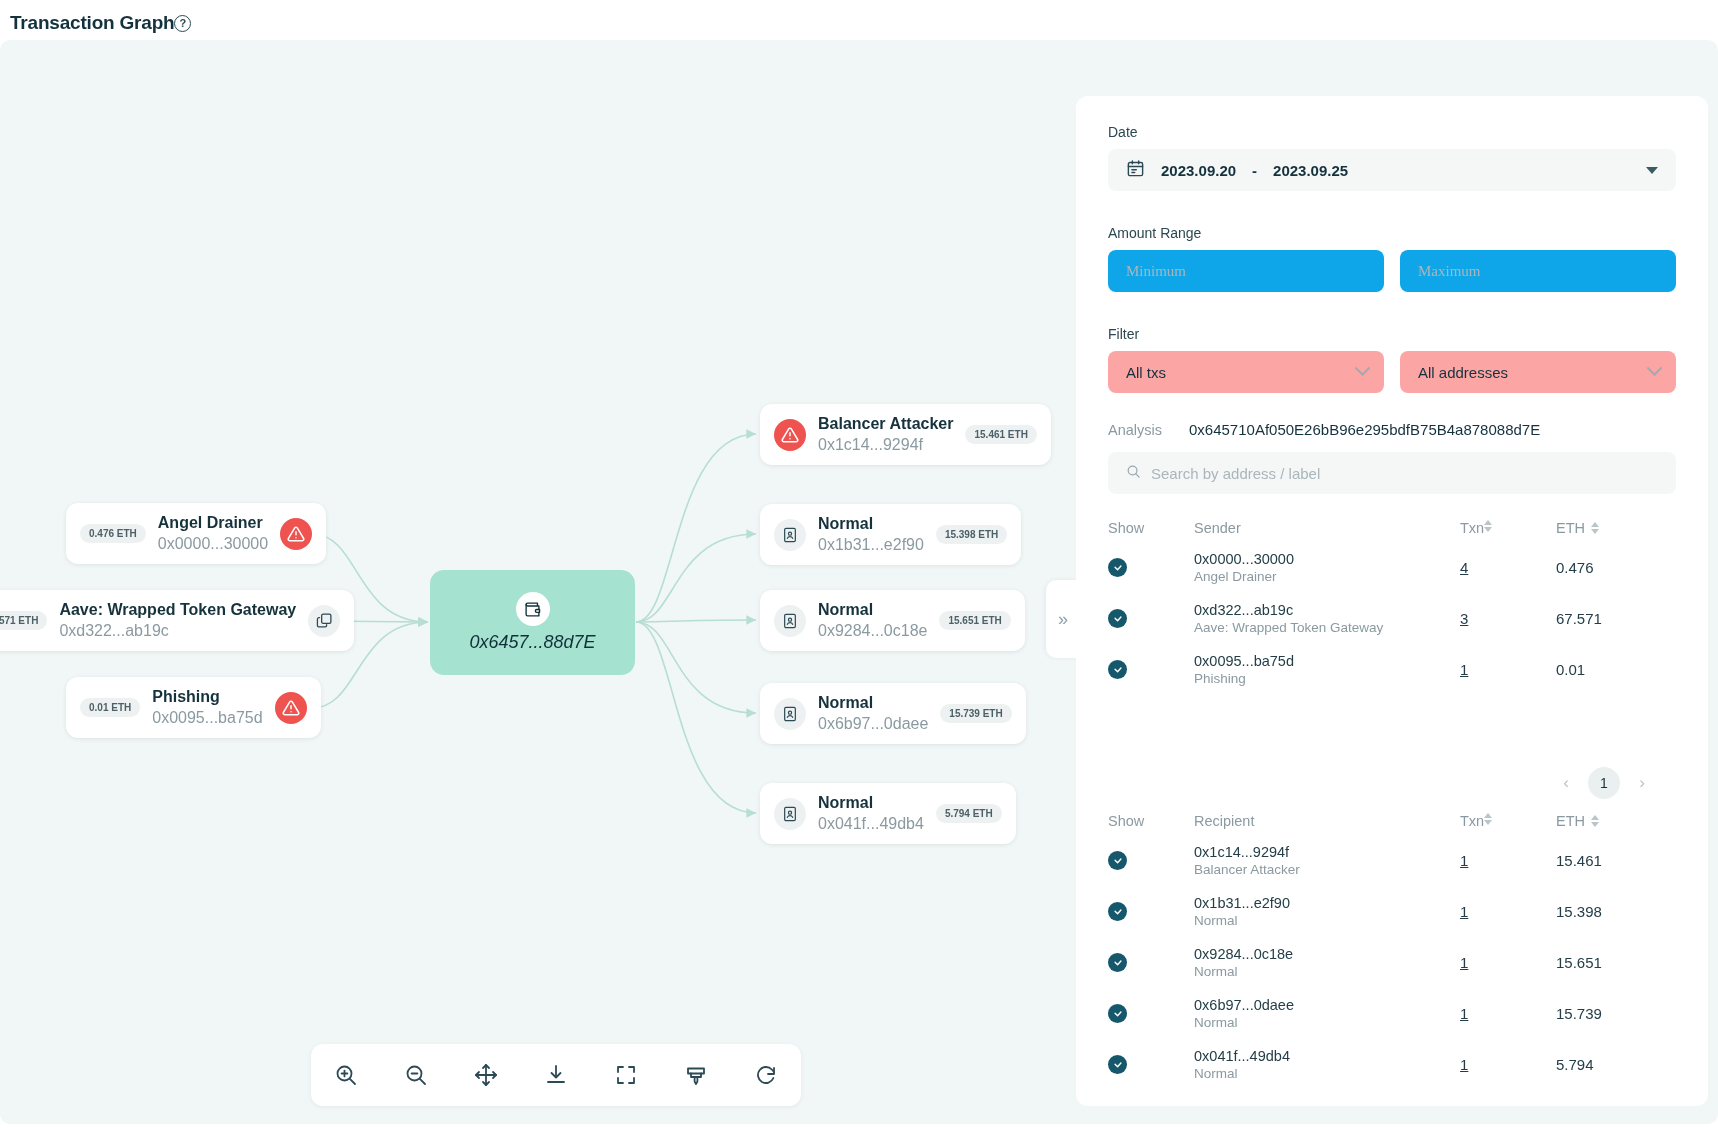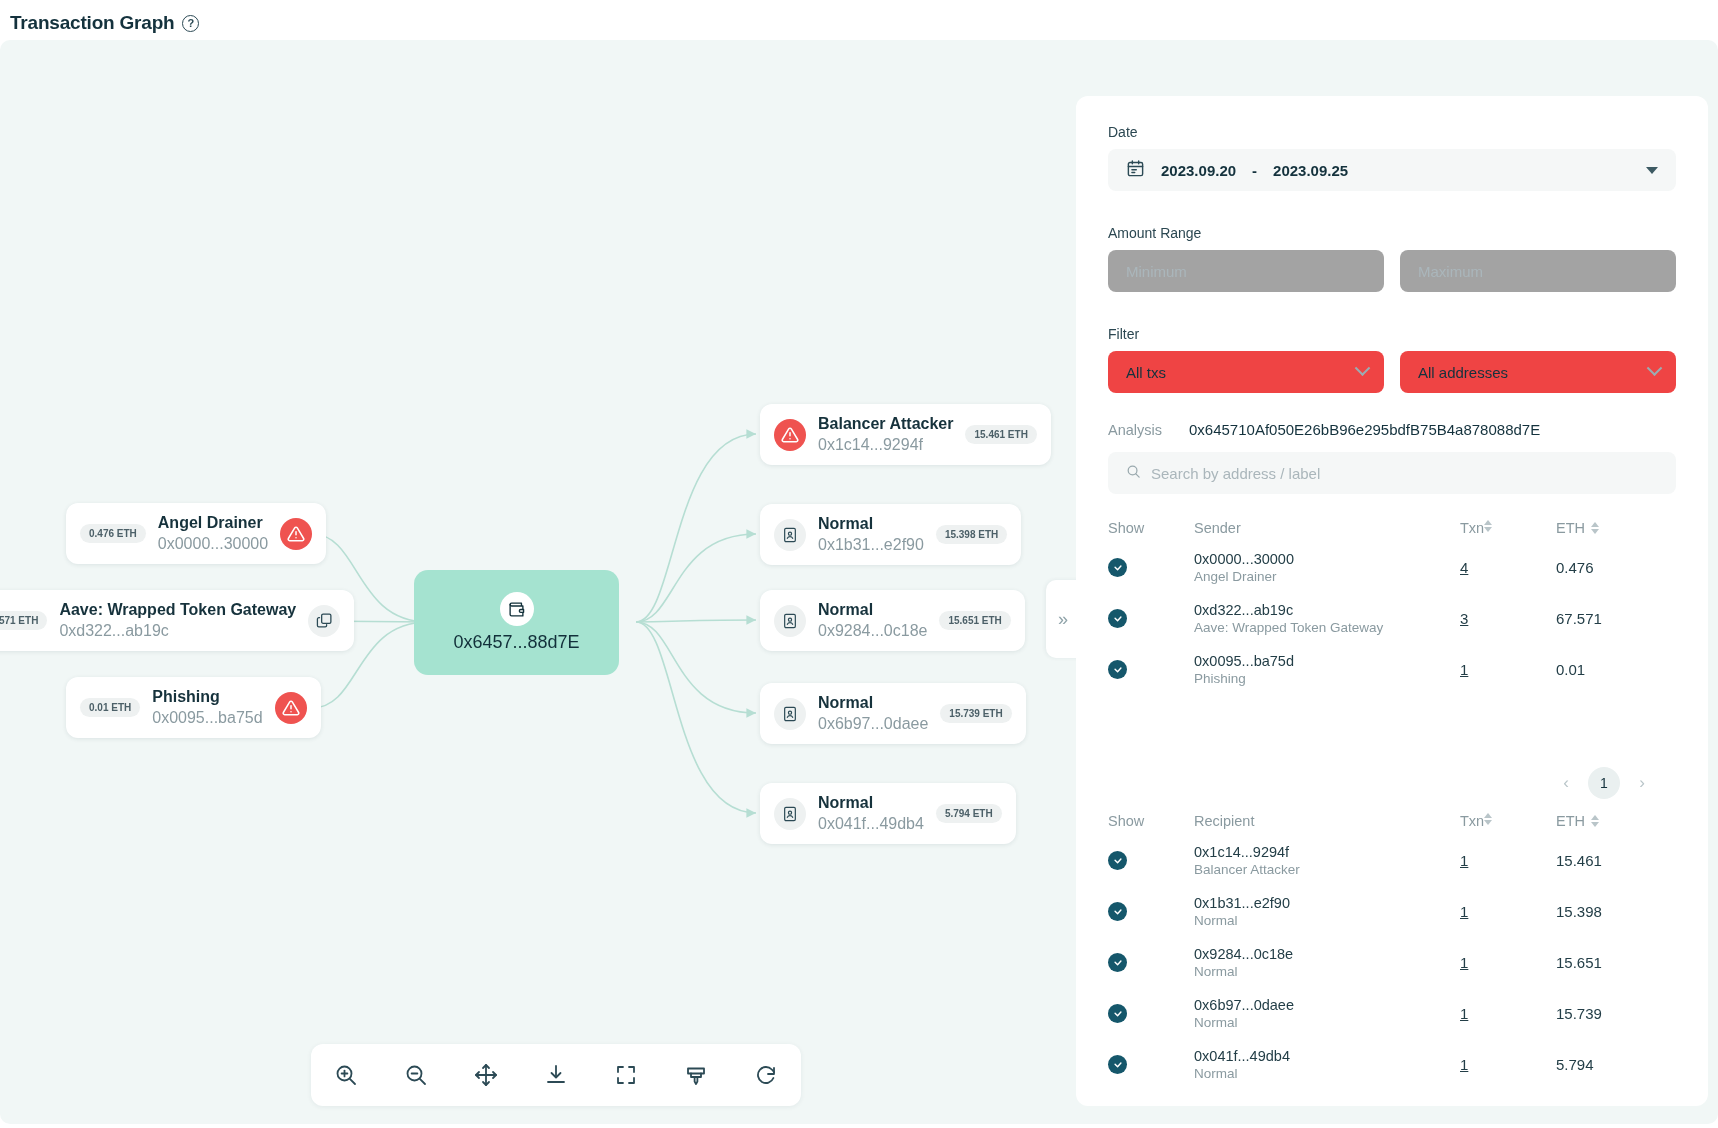--- a/index.html
+++ b/index.html
@@ -9,21 +9,20 @@
     background: #ffffff;
     font-family: "Liberation Sans", sans-serif;
     color: #1f3a44;
     overflow: hidden;
   }
   
   .page-header {
     height: 40px;
     display: flex; align-items: center;
     padding: 6px 0 0 10px;
-    gap: 8px;
   }
   .page-title {
     font-size: 19px; font-weight: bold; color: #14323d;
     letter-spacing: -0.2px;
   }
   .help-icon {
     width: 17px; height: 17px; border-radius: 50%;
     border: 1.6px solid #2c4a55;
     display: flex; align-items: center; justify-content: center;
     font-size: 11px; font-weight: bold; color: #2c4a55;
@@ -133,28 +132,28 @@
   .date-sep { font-size: 15px; font-weight: bold; color: #14323d; }
   .caret-down {
     position: absolute; right: 18px;
     width: 0; height: 0;
     border-left: 6px solid transparent; border-right: 6px solid transparent;
     border-top: 7px solid #3d5a63;
   }
 
   .two-col { display: flex; gap: 16px; }
   .text-input {
-    flex: 1; height: 42px; background: #a3a3a3; border: none;
+    flex: 1; height: 42px; background: #0ea5e9; border: none;
     border-radius: 8px; padding: 0 18px;
-    font-family: Liberation Sans, sans-serif; font-size: 15px; color: #14323d;
+    font-family: Liberation Serif, serif; font-size: 15px; color: #14323d;
   }
   .text-input::placeholder { color: #aab6bb; }
 
   .select-box {
-    flex: 1; height: 42px; background: #ef4444; border-radius: 8px;
+    flex: 1; height: 42px; background: #fca5a5; border-radius: 8px;
     display: flex; align-items: center; padding: 0 18px;
     font-size: 15px; color: #14323d; position: relative;
   }
   .select-chevron {
     position: absolute; right: 16px; width: 11px; height: 11px;
     border-right: 2px solid #9bacb2; border-bottom: 2px solid #9bacb2;
     transform: rotate(45deg) translate(-3px,-3px);
   }
 
   .analysis-row {
@@ -283,21 +282,21 @@
       </span>
       <span class="avatar danger">
         <svg width="18" height="18" viewBox="0 0 24 24" fill="none" stroke="#ffffff" stroke-width="2" stroke-linecap="round" stroke-linejoin="round">
           <path d="M10.29 3.86L1.82 18a2 2 0 0 0 1.71 3h16.94a2 2 0 0 0 1.71-3L13.71 3.86a2 2 0 0 0-3.42 0z"></path>
           <line x1="12" y1="9" x2="12" y2="13"></line>
             <line x1="12" y1="17" x2="12.01" y2="17"></line>
         </svg>
       </span>
     </div>
 
-    <div class="center-node" style="left:414px; top:530px;">
+    <div class="center-node" style="left:430px; top:530px;font-style:italic;">
       <span class="center-wallet">
         <svg width="17" height="17" viewBox="0 0 24 24" fill="none" stroke="#12303a" stroke-width="1.9" stroke-linecap="round" stroke-linejoin="round">
           <path d="M21 12V7H5a2 2 0 0 1 0-4h14v4"></path>
           <path d="M3 5v14a2 2 0 0 0 2 2h16v-5"></path>
           <path d="M18 12a2 2 0 0 0 0 4h4v-4z"></path>
         </svg>
       </span>
       <span class="center-addr">0x6457...88d7E</span>
     </div>
 

